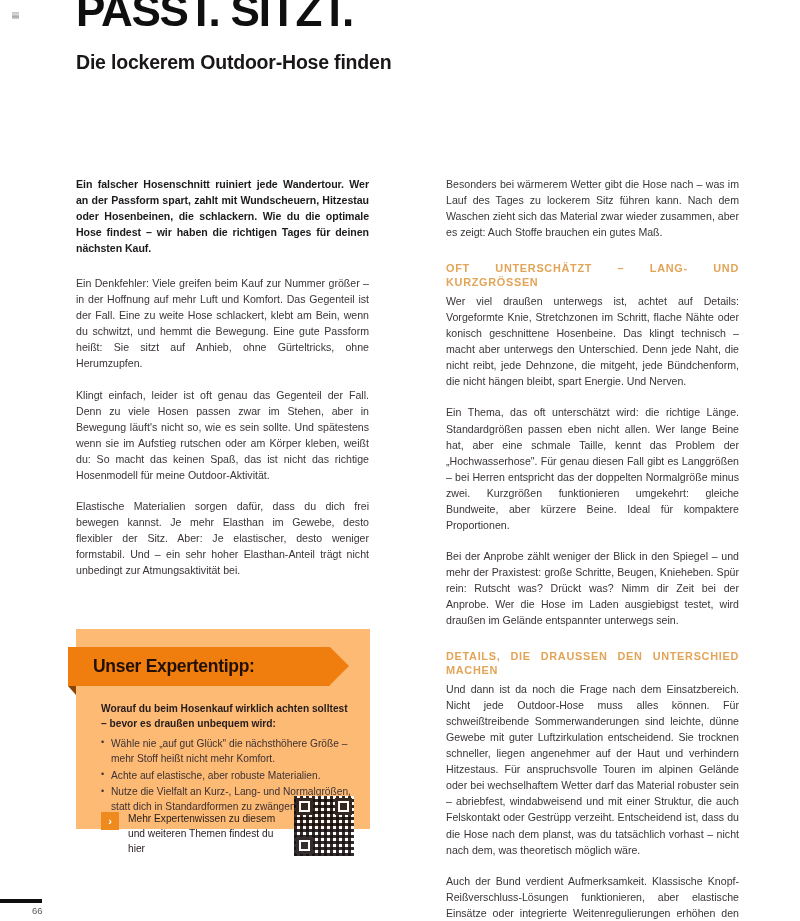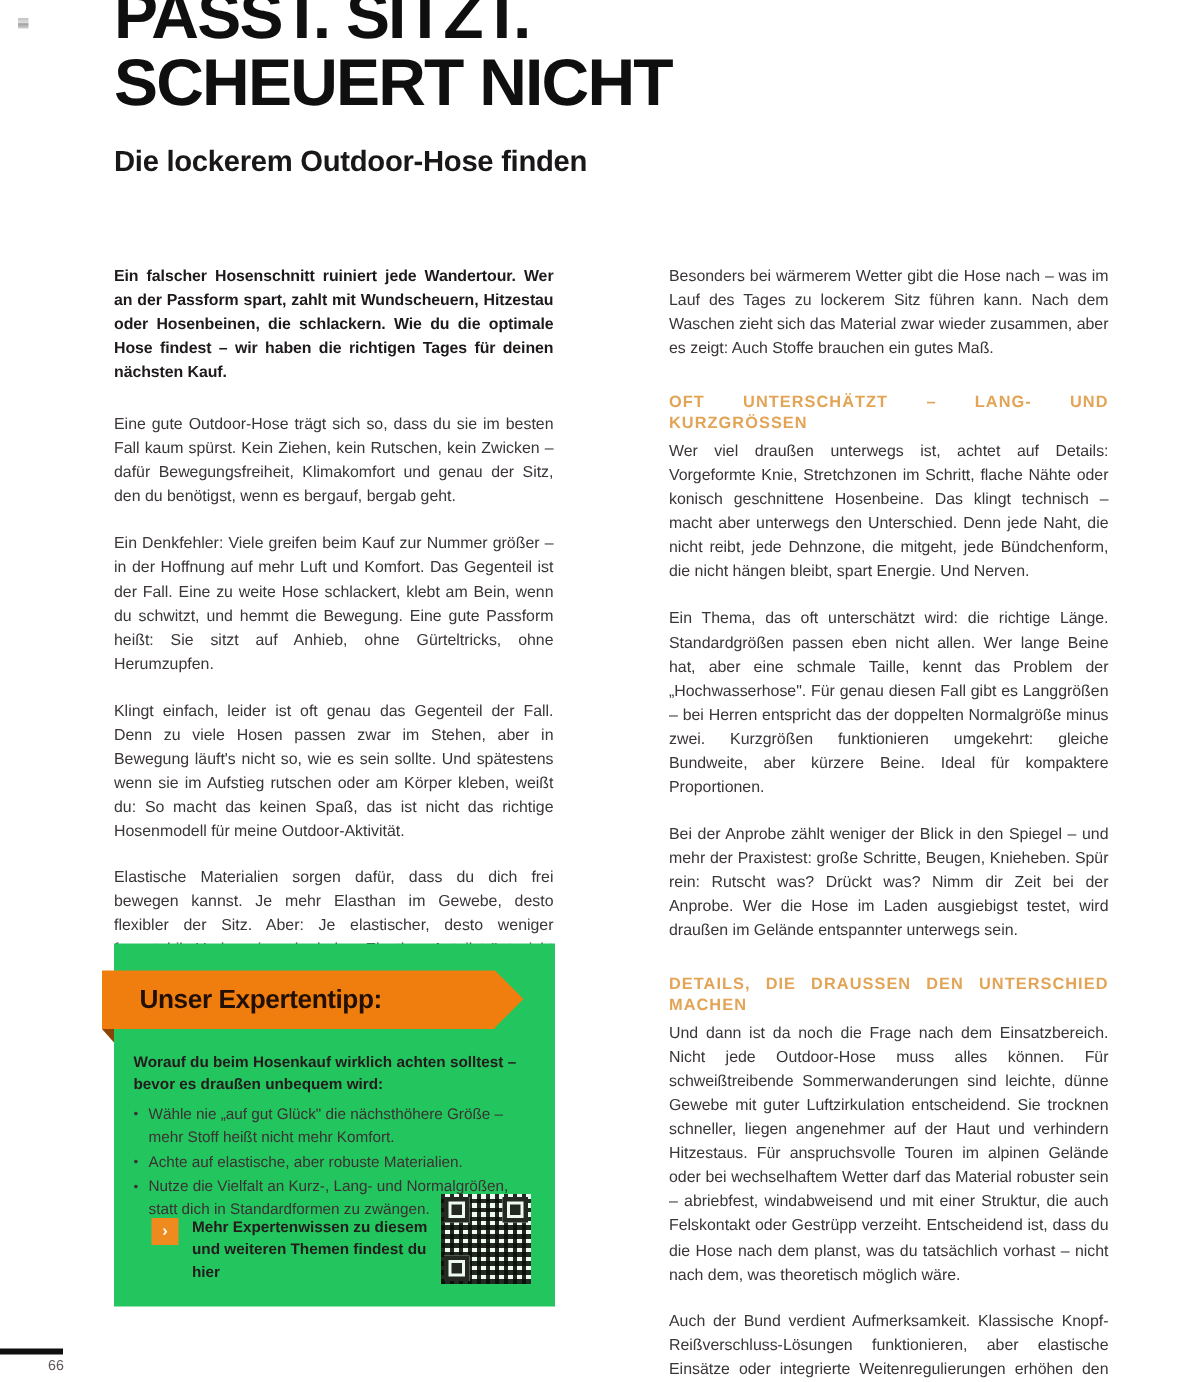--- a/index.html
+++ b/index.html
@@ -92,22 +92,22 @@
     margin: 21px 0 4px 0;
   }
   .section-head:first-child { margin-top: 0; }
 
   
   .tipbox {
     position: absolute;
     left: 76px;
     top: 629px;
     width: 294px;
-    height: 242px;
-    background: #22c55e;
+    height: 200px;
+    background: #fdba74;
   }
   .ribbon {
     position: absolute;
     left: -8px;
     top: 18px;
     height: 39px;
     width: 262px;
     background: #ef7e0e;
     display: flex;
     align-items: center;
@@ -132,21 +132,21 @@
   .ribbon-label {
     font-weight: bold;
     font-size: 17.5px;
     letter-spacing: -0.3px;
     color: #231005;
     padding-left: 25px;
     white-space: nowrap;
   }
   .tip-body {
     position: absolute;
-    left: 13px; right: 16px;
+    left: 25px; right: 16px;
     top: 72px;
     font-size: 10.2px;
     line-height: 15.4px;
     color: #3c3133;
   }
   .tip-intro {
     font-weight: bold;
     color: #241b1c;
     margin: 0 0 4px 0;
   }
@@ -181,21 +181,21 @@
     background: #ef8a1f;
     color: #ffffff;
     font-size: 11px;
     font-weight: bold;
     line-height: 18px;
     text-align: center;
     flex: 0 0 auto;
     margin-top: 1px;
   }
   .cta-text {
-    font-weight: bold;
+    font-weight: normal;
     font-size: 10.2px;
     line-height: 15px;
     color: #241b1c;
   }
 
   .qr {
     position: absolute;
     right: 16px;
     top: 167px;
     width: 60px; height: 60px;
@@ -239,28 +239,26 @@
 </head>
 <body>
 
 <div class="page">
 
   <div class="corner-mark"></div>
 
   <div class="masthead">
     <h1 class="headline">
       <span>PASST. SITZT.</span>
-      <span class="line2">SCHEUERT NICHT</span>
     </h1>
     <p class="subhead">Die lockerem Outdoor-Hose finden</p>
   </div>
 
   <div class="col col-left">
     <p class="lead">Ein falscher Hosenschnitt ruiniert jede Wandertour. Wer an der Passform spart, zahlt mit Wundscheuern, Hitzestau oder Hosenbeinen, die schlackern. Wie du die optimale Hose findest – wir haben die richtigen Tages für deinen nächsten Kauf.</p>
-    <p>Eine gute Outdoor-Hose trägt sich so, dass du sie im besten Fall kaum spürst. Kein Ziehen, kein Rutschen, kein Zwicken – dafür Bewegungsfreiheit, Klimakomfort und genau der Sitz, den du benötigst, wenn es bergauf, bergab geht.</p>
     <p>Ein Denkfehler: Viele greifen beim Kauf zur Nummer größer – in der Hoffnung auf mehr Luft und Komfort. Das Gegenteil ist der Fall. Eine zu weite Hose schlackert, klebt am Bein, wenn du schwitzt, und hemmt die Bewegung. Eine gute Passform heißt: Sie sitzt auf Anhieb, ohne Gürteltricks, ohne Herumzupfen.</p>
     <p>Klingt einfach, leider ist oft genau das Gegenteil der Fall. Denn zu viele Hosen passen zwar im Stehen, aber in Bewegung läuft's nicht so, wie es sein sollte. Und spätestens wenn sie im Aufstieg rutschen oder am Körper kleben, weißt du: So macht das keinen Spaß, das ist nicht das richtige Hosenmodell für meine Outdoor-Aktivität.</p>
     <p>Elastische Materialien sorgen dafür, dass du dich frei bewegen kannst. Je mehr Elasthan im Gewebe, desto flexibler der Sitz. Aber: Je elastischer, desto weniger formstabil. Und – ein sehr hoher Elasthan-Anteil trägt nicht unbedingt zur Atmungsaktivität bei.</p>
   </div>
 
   <div class="col col-right">
     <p>Besonders bei wärmerem Wetter gibt die Hose nach – was im Lauf des Tages zu lockerem Sitz führen kann. Nach dem Waschen zieht sich das Material zwar wieder zusammen, aber es zeigt: Auch Stoffe brauchen ein gutes Maß.</p>
     <h2 class="section-head">OFT UNTERSCHÄTZT – LANG- UND KURZGRÖSSEN</h2>
     <p>Wer viel draußen unterwegs ist, achtet auf Details: Vorgeformte Knie, Stretchzonen im Schritt, flache Nähte oder konisch geschnittene Hosenbeine. Das klingt technisch – macht aber unterwegs den Unterschied. Denn jede Naht, die nicht reibt, jede Dehnzone, die mitgeht, jede Bündchenform, die nicht hängen bleibt, spart Energie. Und Nerven.</p>
     <p>Ein Thema, das oft unterschätzt wird: die richtige Länge. Standardgrößen passen eben nicht allen. Wer lange Beine hat, aber eine schmale Taille, kennt das Problem der „Hochwasserhose". Für genau diesen Fall gibt es Langgrößen – bei Herren entspricht das der doppelten Normalgröße minus zwei. Kurzgrößen funktionieren umgekehrt: gleiche Bundweite, aber kürzere Beine. Ideal für kompaktere Proportionen.</p>

